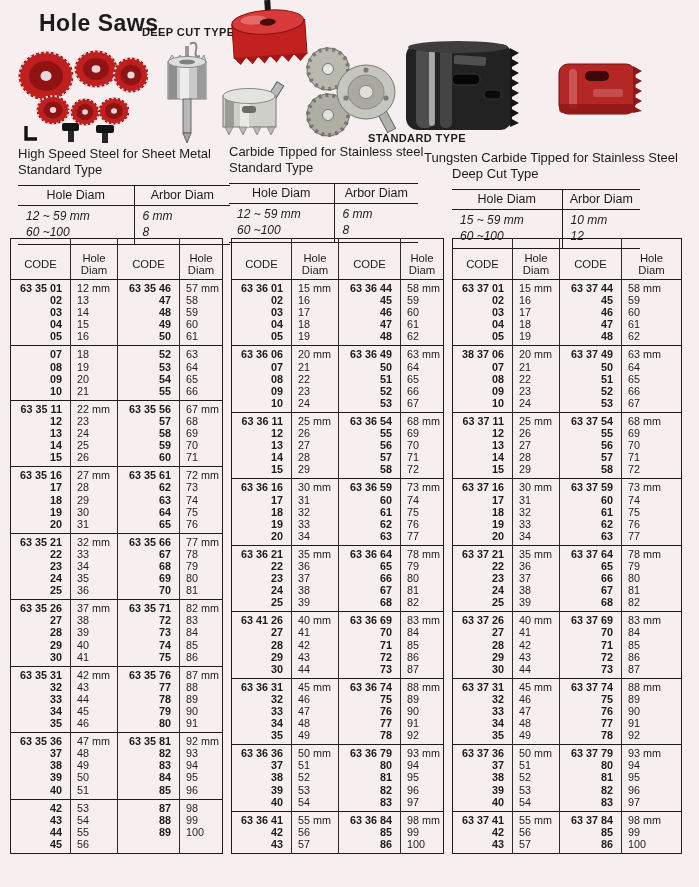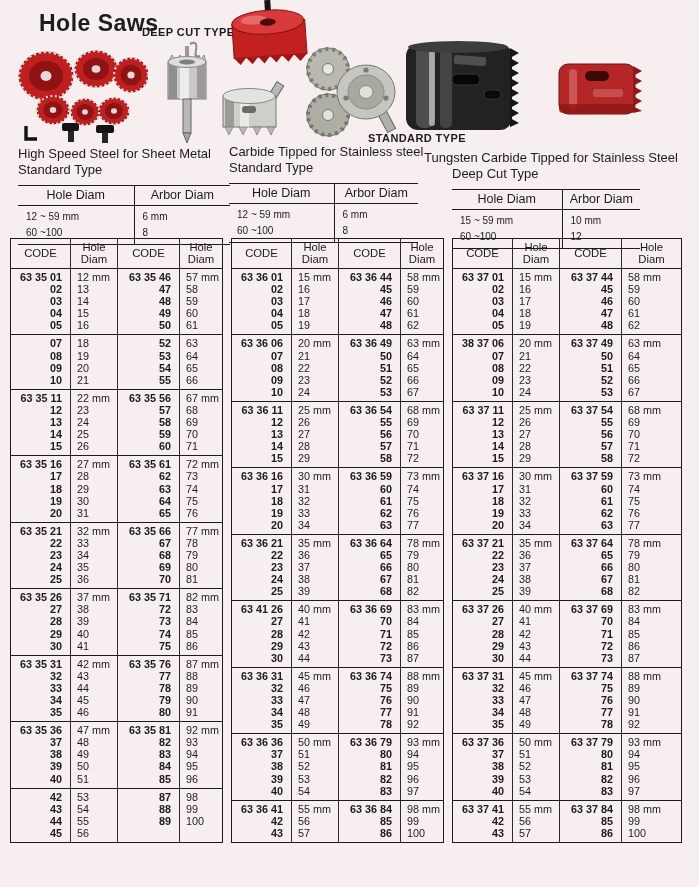--- a/index.html
+++ b/index.html
@@ -15,30 +15,30 @@
   .photo-label{font-size:11px;font-weight:700;letter-spacing:.4px;}
   
   .sec-title{font-size:13px;font-weight:400;line-height:16px;}
   table.spec{border-collapse:collapse;margin-top:7px;}
   table.spec th{
     font-weight:400;font-size:12.5px;text-align:center;padding:2px 6px 3px;
     border-bottom:1.4px solid #1c1c1c;
   }
   table.spec{border-top:1.7px solid #1c1c1c;border-bottom:1.7px solid #1c1c1c;}
   table.spec th+th, table.spec td+td{border-left:1px solid #1c1c1c;}
-  table.spec td{font-size:10px;padding:1px 8px 0;line-height:15px;white-space:nowrap;}
+  table.spec td{font-size:12px;padding:1px 8px 0;line-height:15px;white-space:nowrap;font-style:italic;}
   table.spec tbody tr:first-child td{padding-top:3px;}
   table.spec tbody tr:last-child td{padding-bottom:4px;}
   .indent{margin-left:28px;}
   
   #main-table{display:flex;gap:8px;align-items:flex-start;}
   table.gt{border-collapse:collapse;border:1.7px solid #1c1c1c;}
   table.gt th{
     font-weight:400;font-size:11.3px;line-height:11.5px;text-align:center;
-    padding:3px 0 3px;border-bottom:1.7px solid #1c1c1c;
+    padding:14px 0 3px;border-bottom:1.7px solid #1c1c1c;
   }
   table.gt th+th, table.gt td+td{border-left:1px solid #2b2b2b;}
   table.gt tbody+tbody{border-top:1.7px solid #1c1c1c;}
   table.gt td{font-size:10.8px;line-height:12.1px;padding:0;white-space:nowrap;}
   table.gt td.code{font-weight:700;text-align:right;padding-right:8px;}
   table.gt td.diam{text-align:left;padding-left:6px;}
   table.gt tbody tr:first-child td{padding-top:2px;}
   table.gt tbody tr:last-child td{padding-bottom:3px;}
 </style>
 </head>

